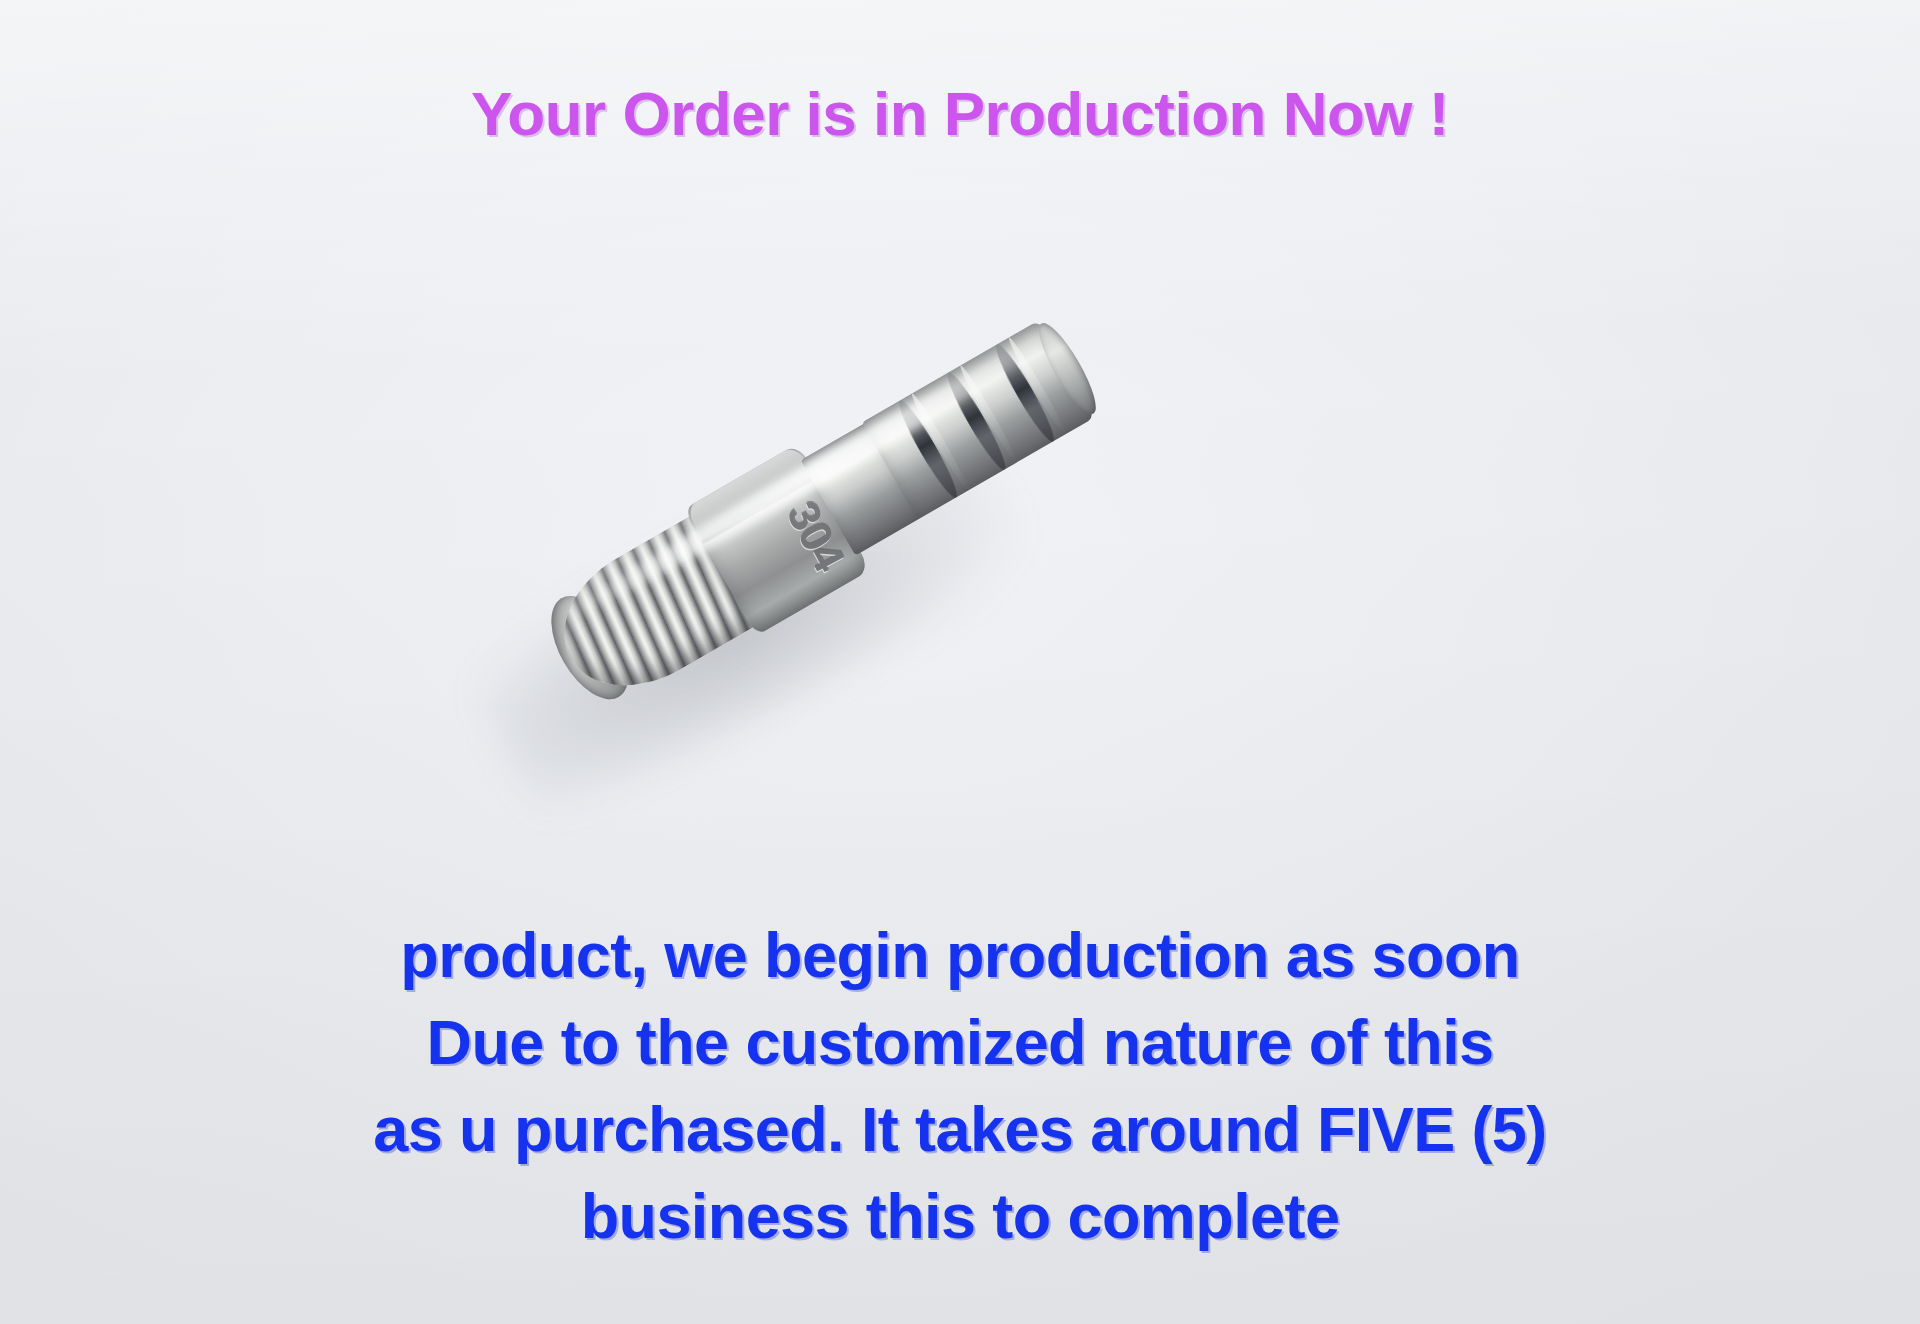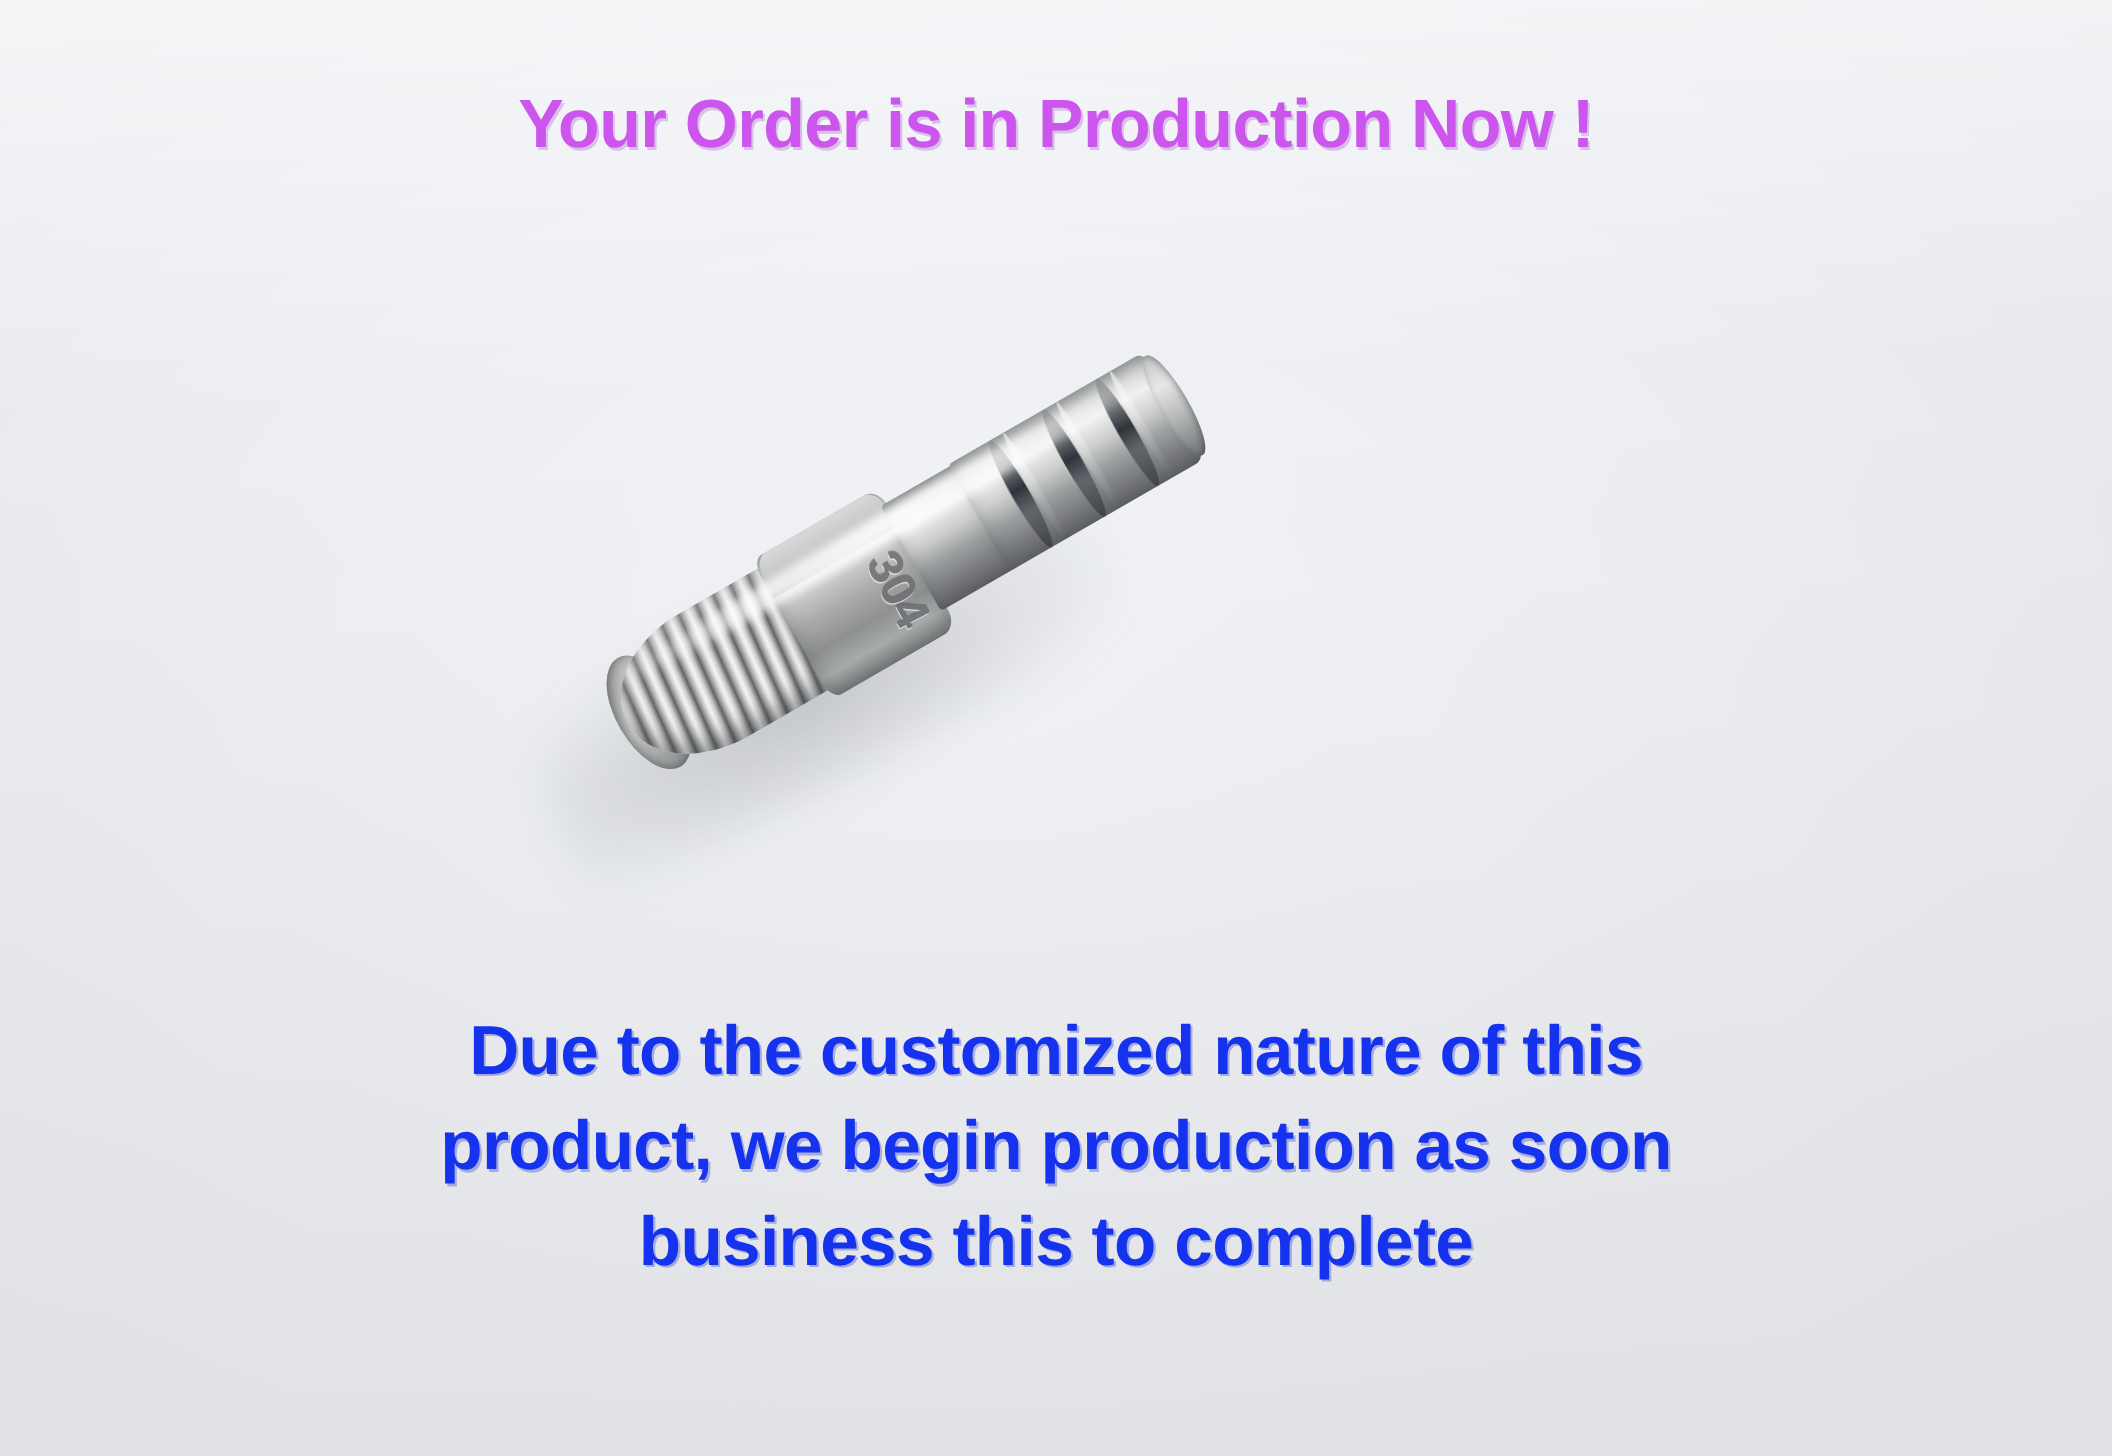--- a/index.html
+++ b/index.html
@@ -295,18 +295,19 @@
         <div class="barb-step s3"></div>
       </div>
       <div class="barb-end"></div>
 
       <div class="spec"></div>
     </div>
 
   </div>
 
   <div class="body-block">
+    <div class="body-line">product, we begin production as soon</div>
     <div class="body-line">Due to the customized nature of this</div>
-    <div class="body-line">product, we begin production as soon</div>
+    <div class="body-line">as u purchased. It takes around FIVE (5)</div>
     <div class="body-line">business this to complete</div>
   </div>
 
 </div>
 
 </body></html>

